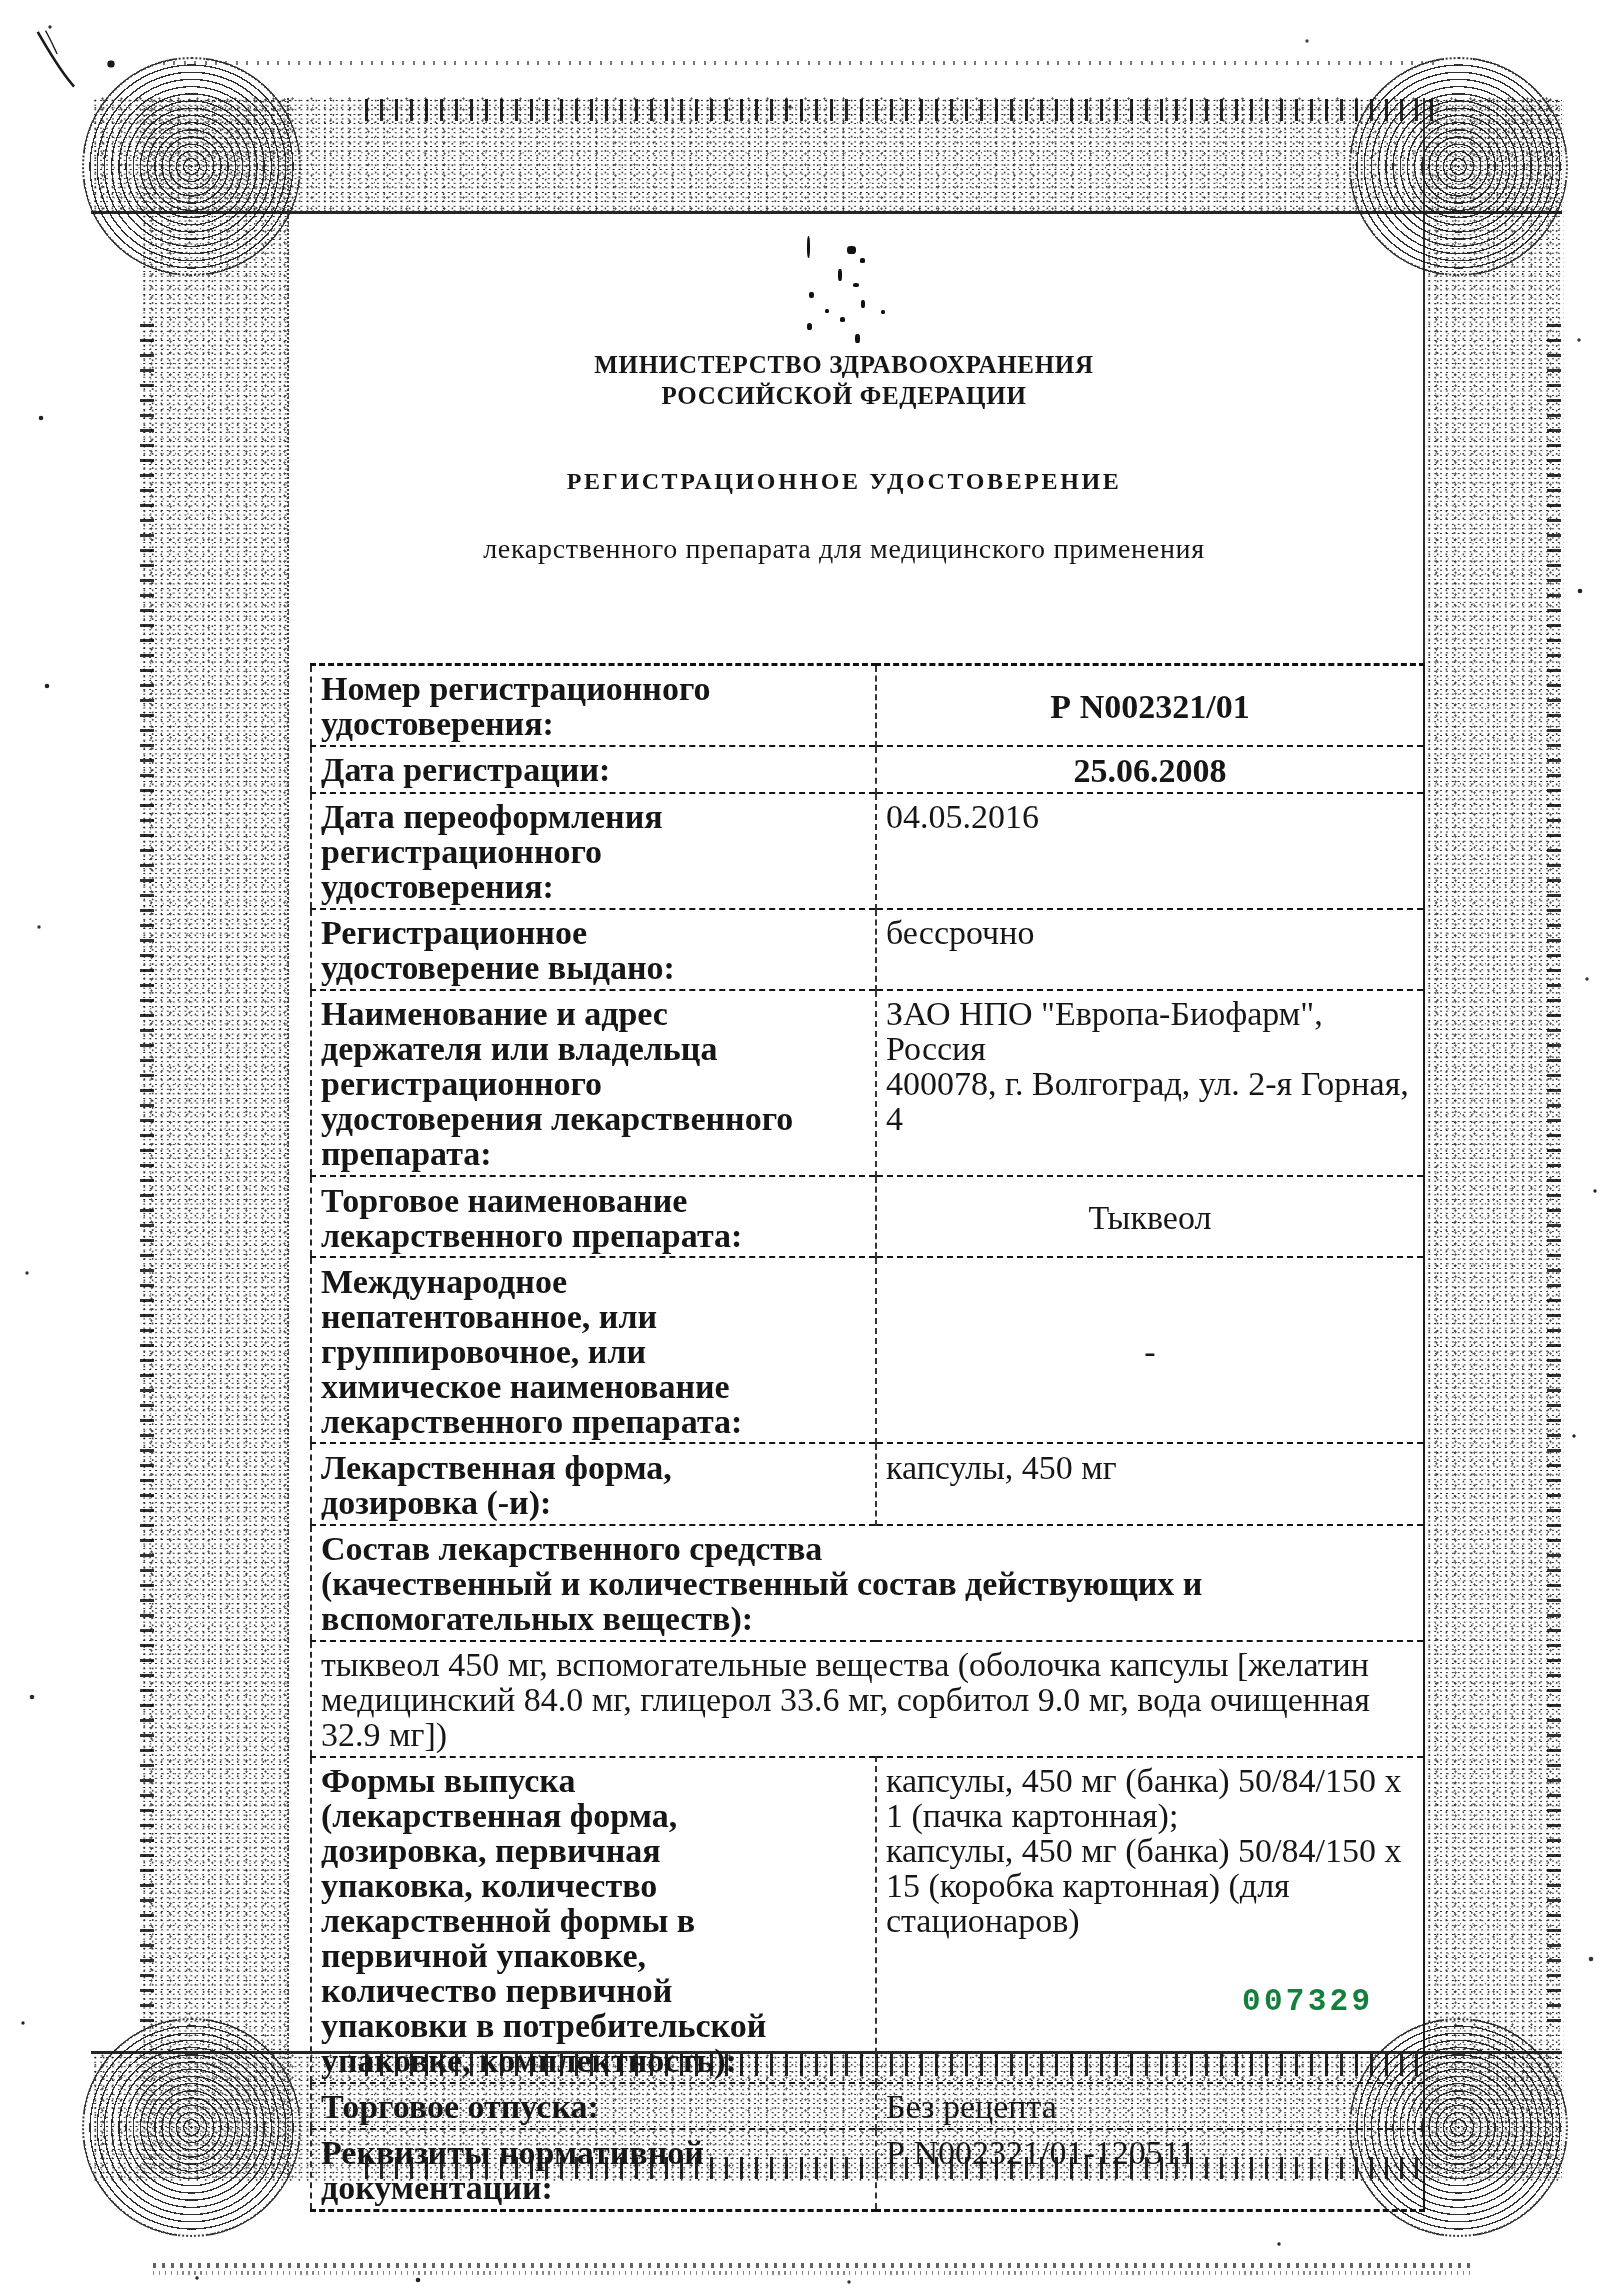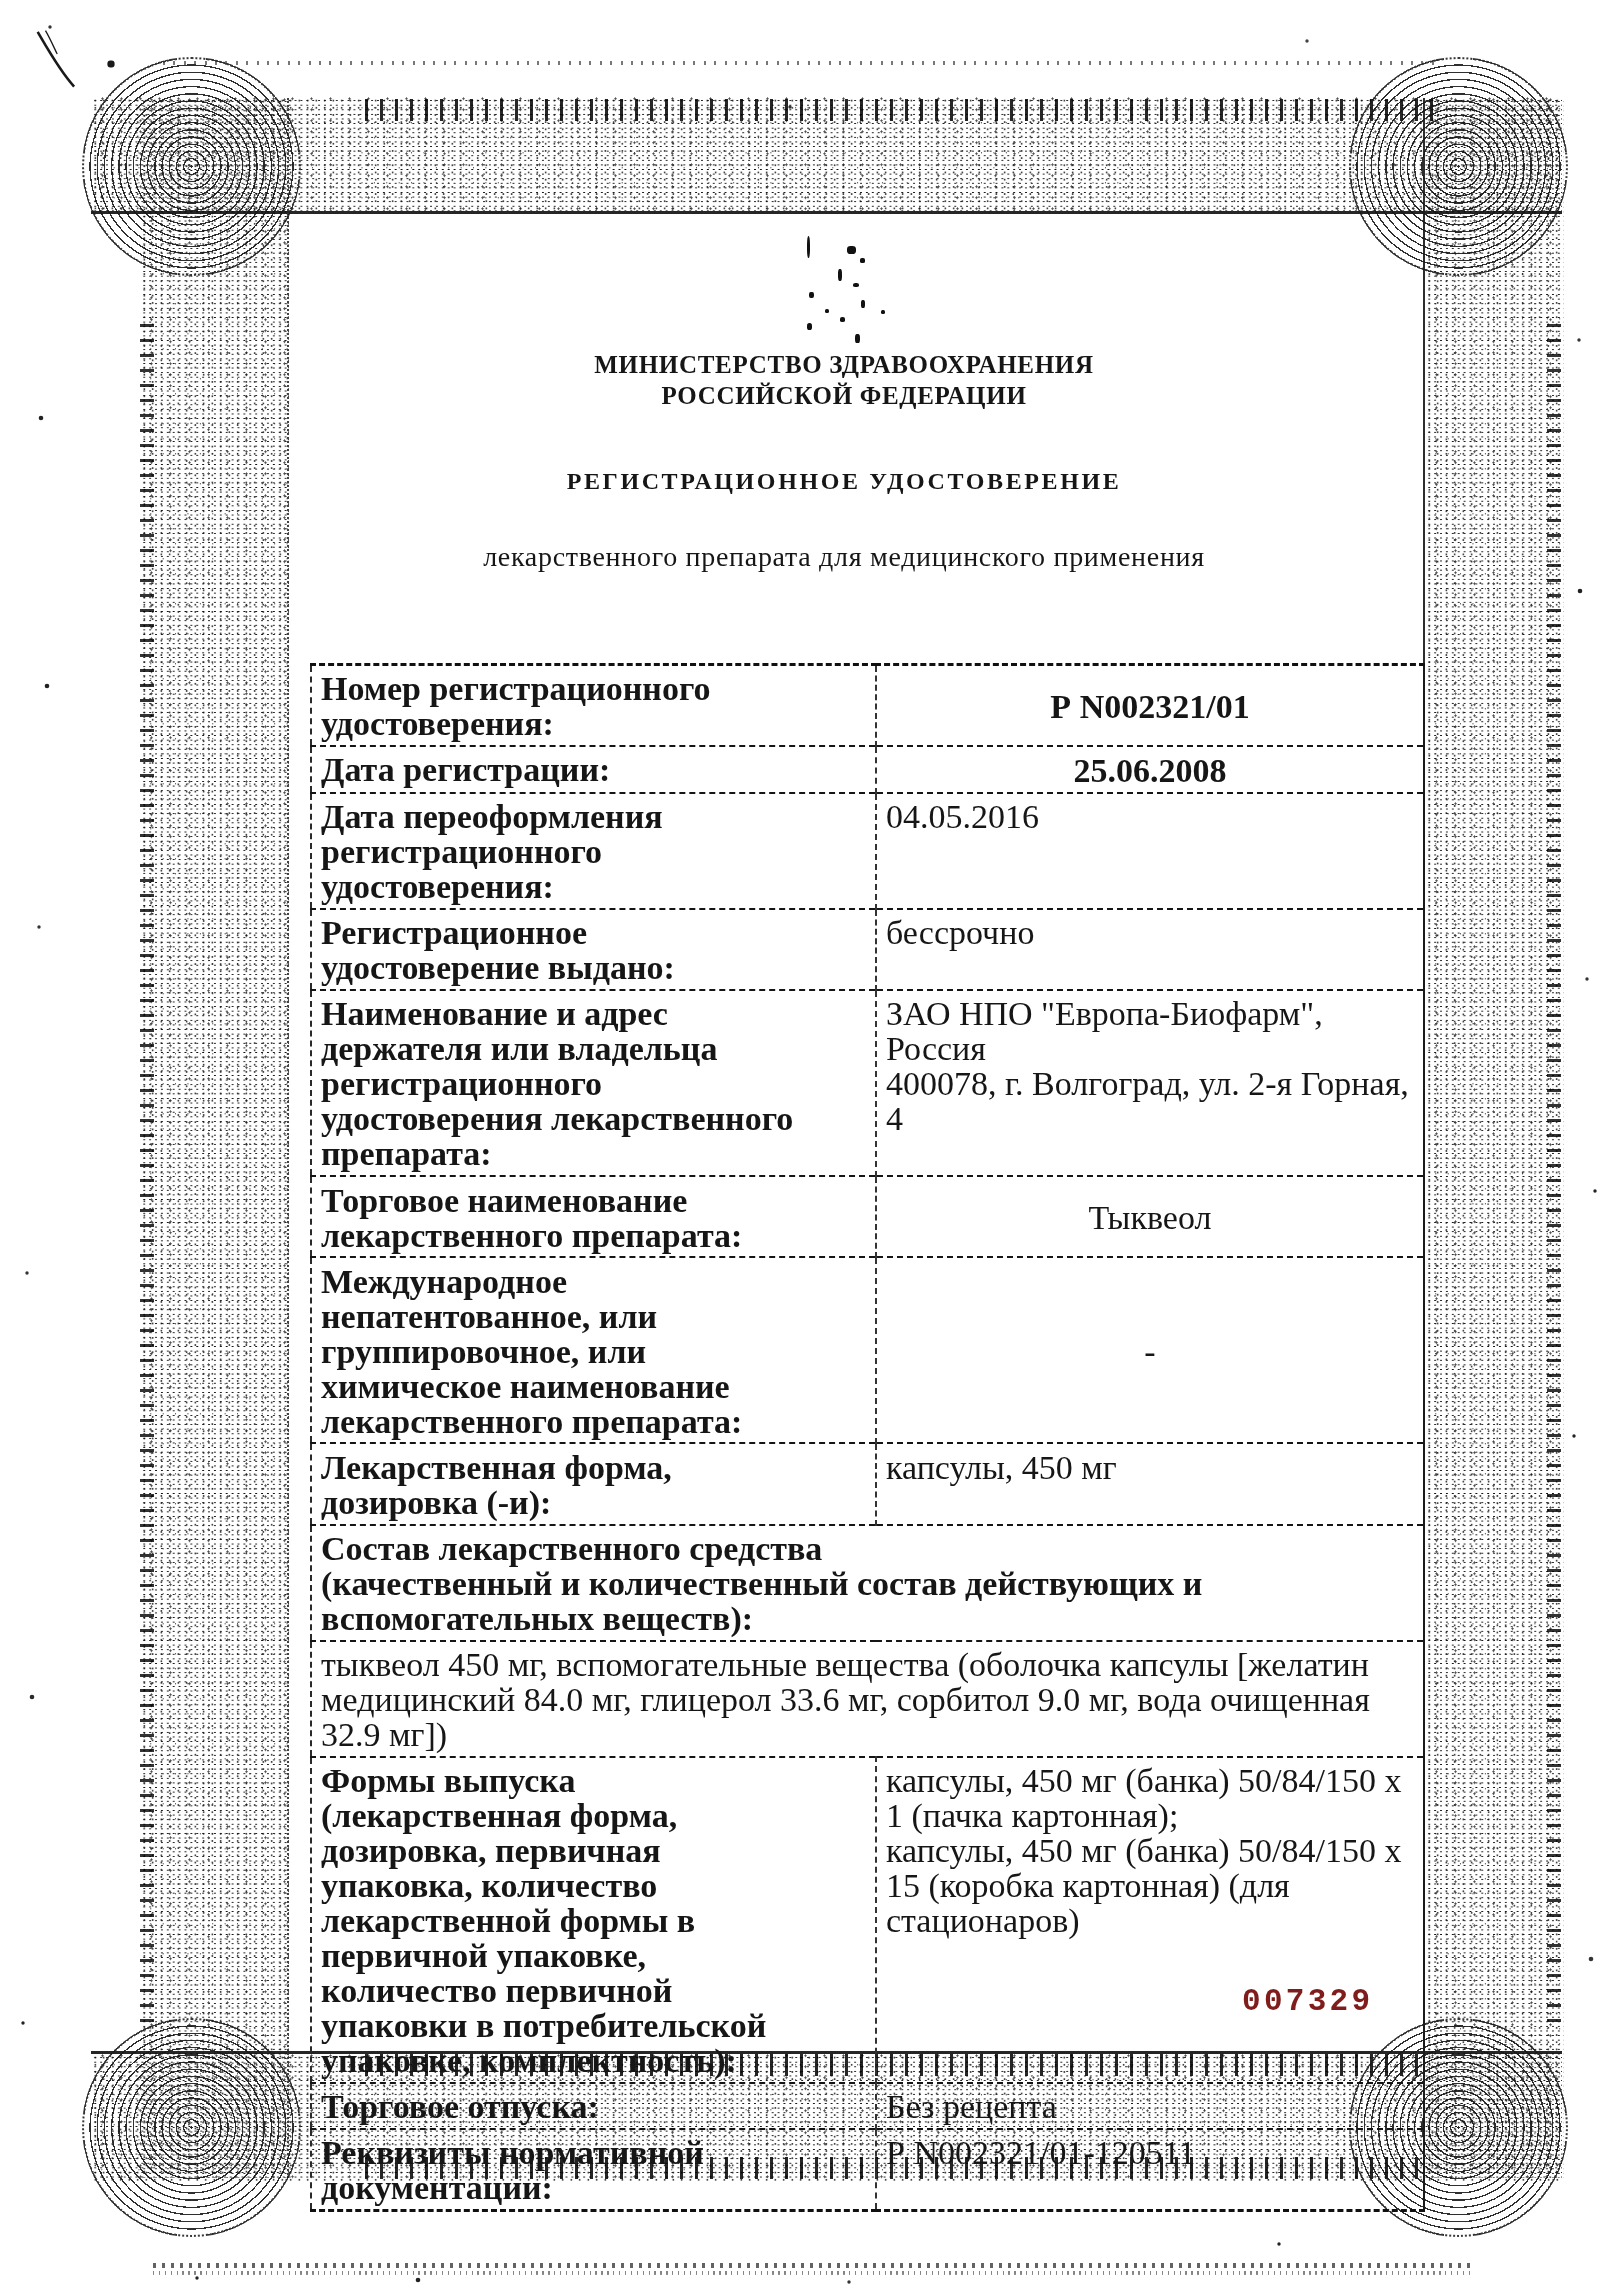--- a/index.html
+++ b/index.html
@@ -71,21 +71,21 @@
   .e8{left:42px;top:77px;width:3.9px;height:3.9px;}
   .e9{left:57px;top:85px;width:5.2px;height:4.6px;}
   .e10{left:23.5px;top:91px;width:5.9px;height:7.2px;}
   .e11{left:72px;top:102px;width:4.6px;height:9px;}
   .e12{left:98px;top:78px;width:3.9px;height:3.9px;}
   .headerblock{position:absolute;left:280px;top:349px;width:1128px;text-align:center;}
   .ministry{font-size:25px;font-weight:bold;line-height:31px;letter-spacing:0.7px;white-space:pre-line;}
   .doc-title{position:absolute;left:280px;top:468px;width:1128px;text-align:center;
     font-size:24px;font-weight:bold;letter-spacing:2.6px;}
   .doc-subtitle{position:absolute;left:280px;top:533px;width:1128px;text-align:center;
-    font-size:28px;letter-spacing:0.7px;margin-top:8px;}
+    font-size:28px;letter-spacing:0.7px;}
   
   #regtable{position:absolute;left:310px;top:663px;width:1113px;
     border-collapse:collapse;table-layout:fixed;
     border-left:2px dashed #2a2a2a;border-right:2.6px solid #1a1a1a;
     border-top:3.3px dashed #101010;border-bottom:3.3px dashed #101010;}
   #regtable td{
     vertical-align:top;font-size:34px;line-height:35px;
     padding:5.2px 9px 3.9px 9px;overflow:hidden;}
   #regtable td.lbl{font-weight:bold;padding-right:63px;}
   #regtable td.val{border-left:2px dashed #333;}
@@ -104,21 +104,21 @@
   #regtable tr:nth-child(8){height:46px;}
   #regtable tr:nth-child(9){height:75px;}
   #regtable tr:nth-child(10){height:79px;}
   #regtable tr:nth-child(11){height:210px;}
   #regtable tr:nth-child(12){height:42px;}
   #regtable tr:nth-child(13){height:46px;}
   .pre{white-space:pre-line;}
   
   .serial{position:absolute;left:1242px;top:1984px;
     font-family:"Liberation Mono","DejaVu Sans Mono",monospace;
-    font-weight:bold;font-size:31px;letter-spacing:3.3px;color:#7f1d1d;}
+    font-weight:bold;font-size:31px;letter-spacing:3.3px;color:#15803d;}
   .pen-mark{position:absolute;left:26px;top:19.6px;}
 </style>
 </head>
 <body>
 
 <div id="sheet">
 
   <svg class="pen-mark" width="104" height="85" viewBox="0 0 160 130">
     <path d="M18 18 C 32 42, 52 78, 74 102" stroke="#1a1a1a" stroke-width="4" fill="none"></path>
     <path d="M30 16 C 38 30, 44 44, 48 52" stroke="#1a1a1a" stroke-width="2" fill="none"></path>

